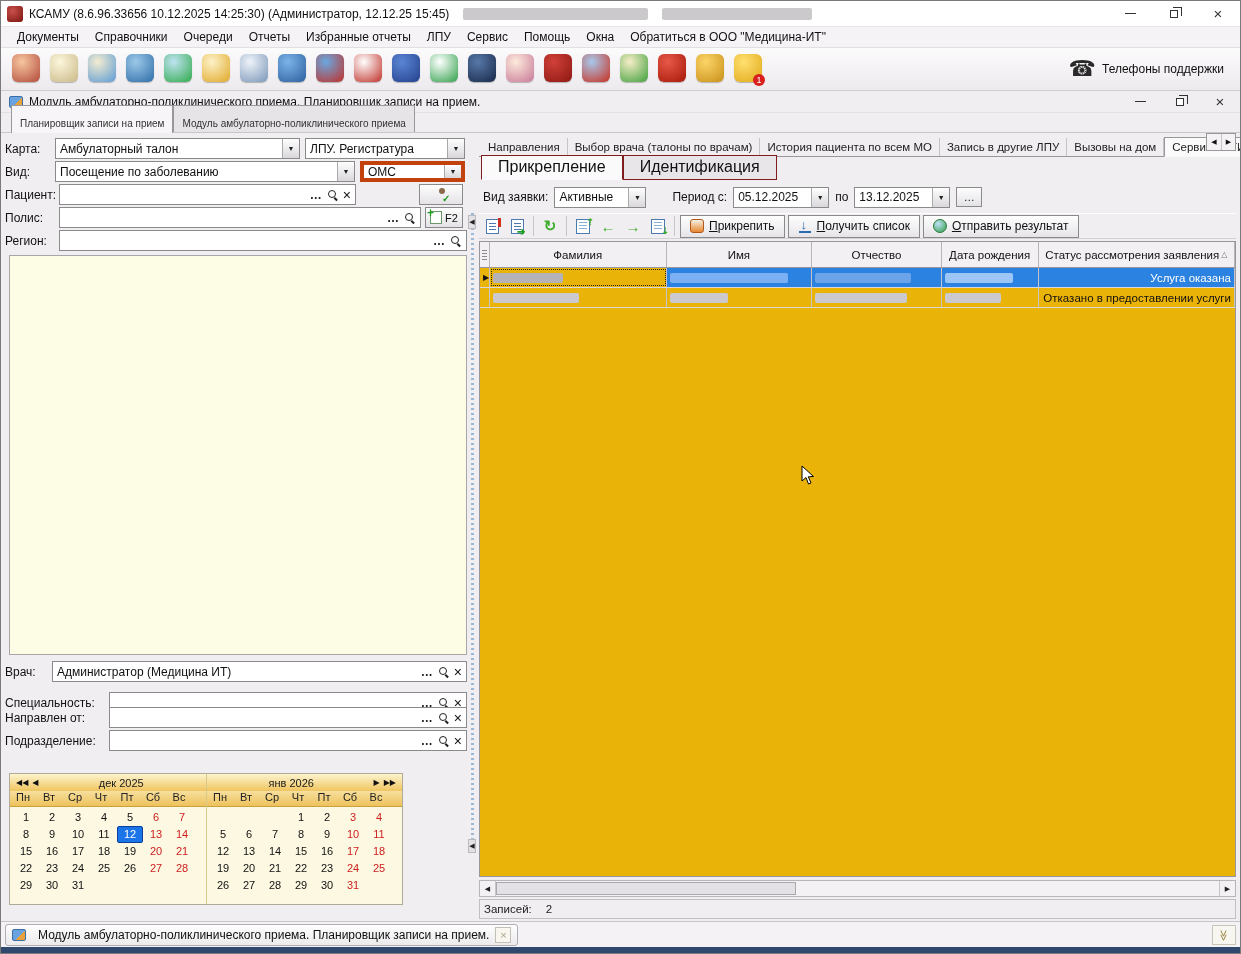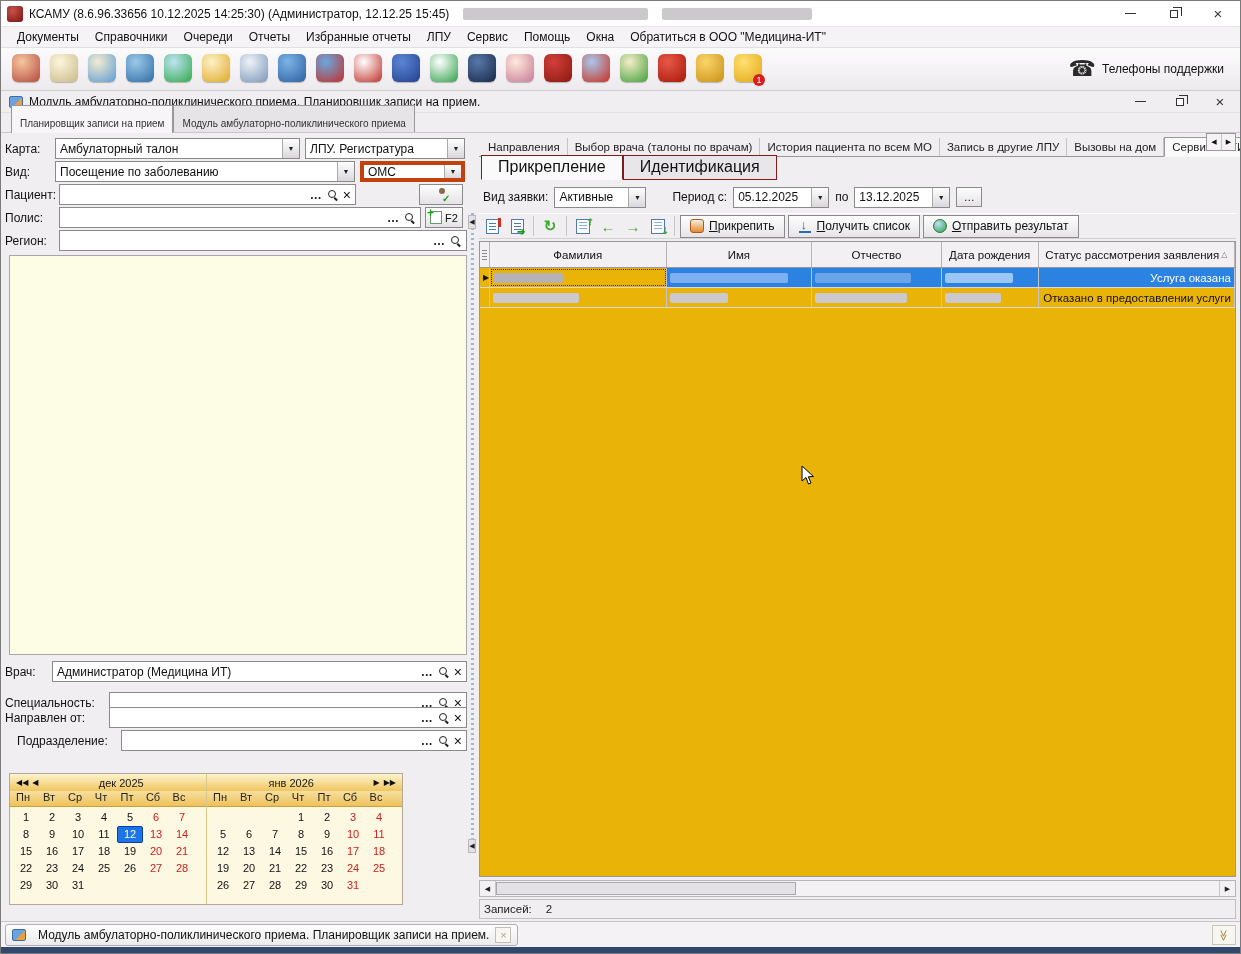--- a/index.html
+++ b/index.html
@@ -354,21 +354,21 @@
       <div class="tfield" style="flex:1;">
         <span class="val"></span>
         <span class="fbtn dots">…</span>
         <span class="fbtn">
             <span class="mag"></span>
           </span>
         <span class="fbtn xmark">×</span>
       </div>
     </div>
 
-    <div class="form-row" style="top:597px;margin-left:12px;">
+    <div class="form-row" style="top:597px;">
       <span class="flabel" style="width:104px;">Подразделение:</span>
       <div class="tfield" style="flex:1;">
         <span class="val"></span>
         <span class="fbtn dots">…</span>
         <span class="fbtn">
             <span class="mag"></span>
           </span>
         <span class="fbtn xmark">×</span>
       </div>
     </div>

